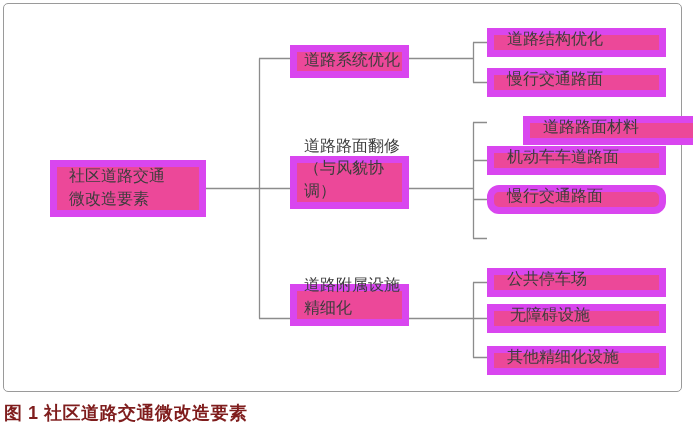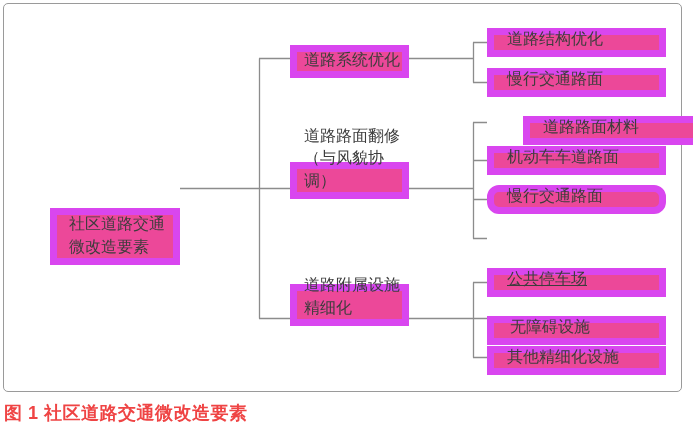--- a/index.html
+++ b/index.html
@@ -25,35 +25,35 @@
     border:7px solid #d946ef;
     background:#ec4899;
     color:#3d3d3d;
     font-size:16px;
     display:flex;
     align-items:flex-end;
     white-space:pre-line;
     line-height:1.45;
   }
   .node .lbl{white-space:pre-line;}
-  .root-node{left:50px;top:160px;width:130px;height:57px;padding-left:12px;margin-top:48px;}
+  .root-node{left:50px;top:160px;width:156px;height:57px;padding-left:12px;}
   .mid-node{left:290px;width:119px;padding-left:7px;}
   .mid-1{top:45px;height:33px;}
-  .mid-2{top:162px;height:37px;line-height:1.4;}
+  .mid-2{top:156px;height:53px;line-height:1.4;}
   .mid-3{top:284px;height:42px;line-height:1.4;}
   .leaf-node{left:487px;width:179px;height:29px;padding-left:13px;}
   .leaf-1{top:28px;}  .leaf-2{top:68px;}
   .leaf-3{top:116px;margin-left:36px;} .leaf-4{top:146px;} .leaf-5{top:185px;border-radius:12px;} .leaf-6{top:224px;}
-  .leaf-7{top:268px;text-decoration:underline;} .leaf-8{top:316px;padding-left:16px;} .leaf-9{top:346px;}
+  .leaf-7{top:268px;} .leaf-8{top:304px;padding-left:16px;} .leaf-9{top:346px;}
   .caption{
     position:absolute;
     left:4px;top:401px;
     font-size:18px;
     font-weight:bold;
-    color:#ef4444;
+    color:#7f1d1d;
     letter-spacing:0.5px;
   }
 </style>
 </head>
 <body>
 
 <div class="page">
 
   <div class="figure-border"></div>
 

